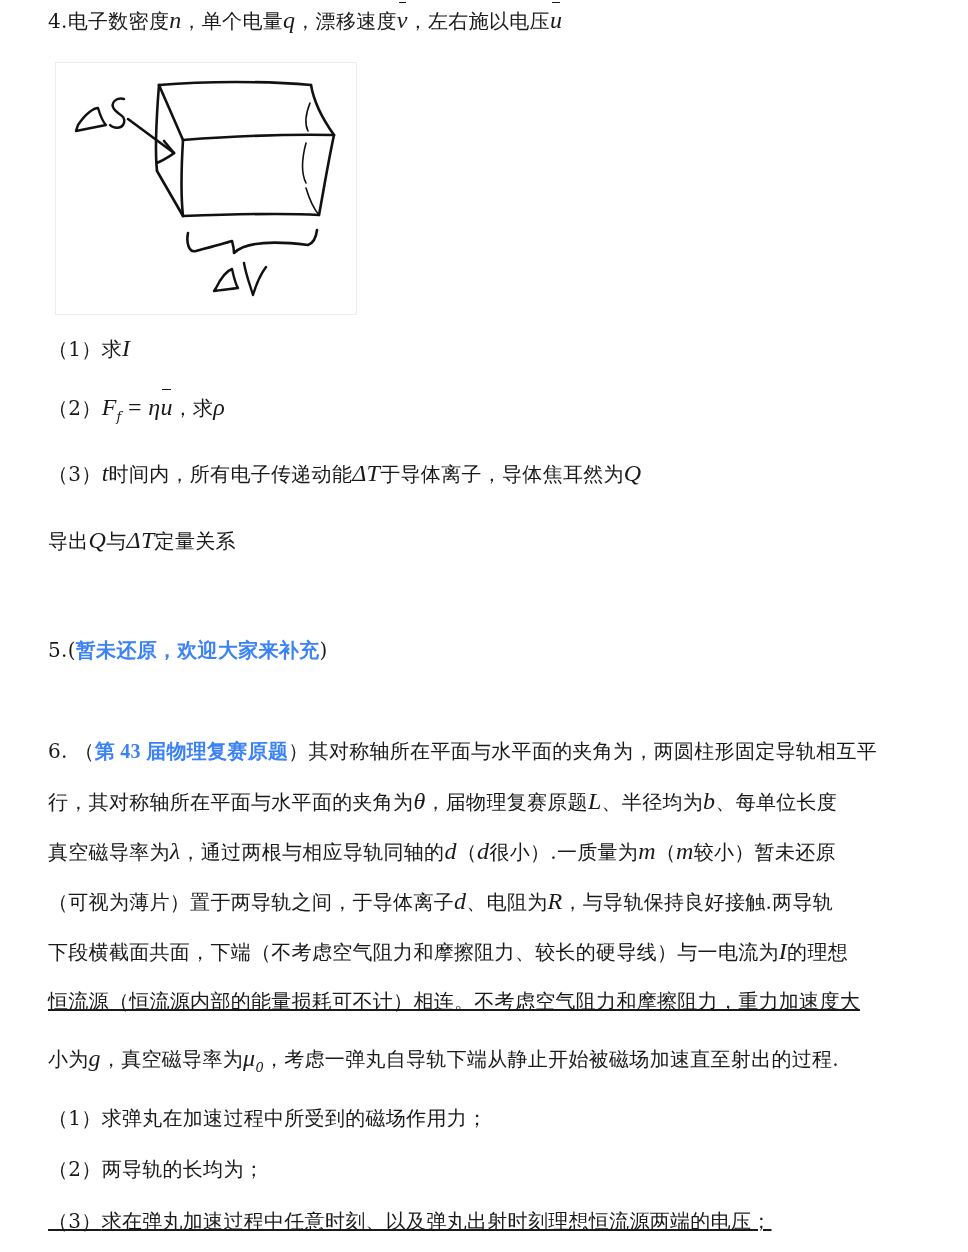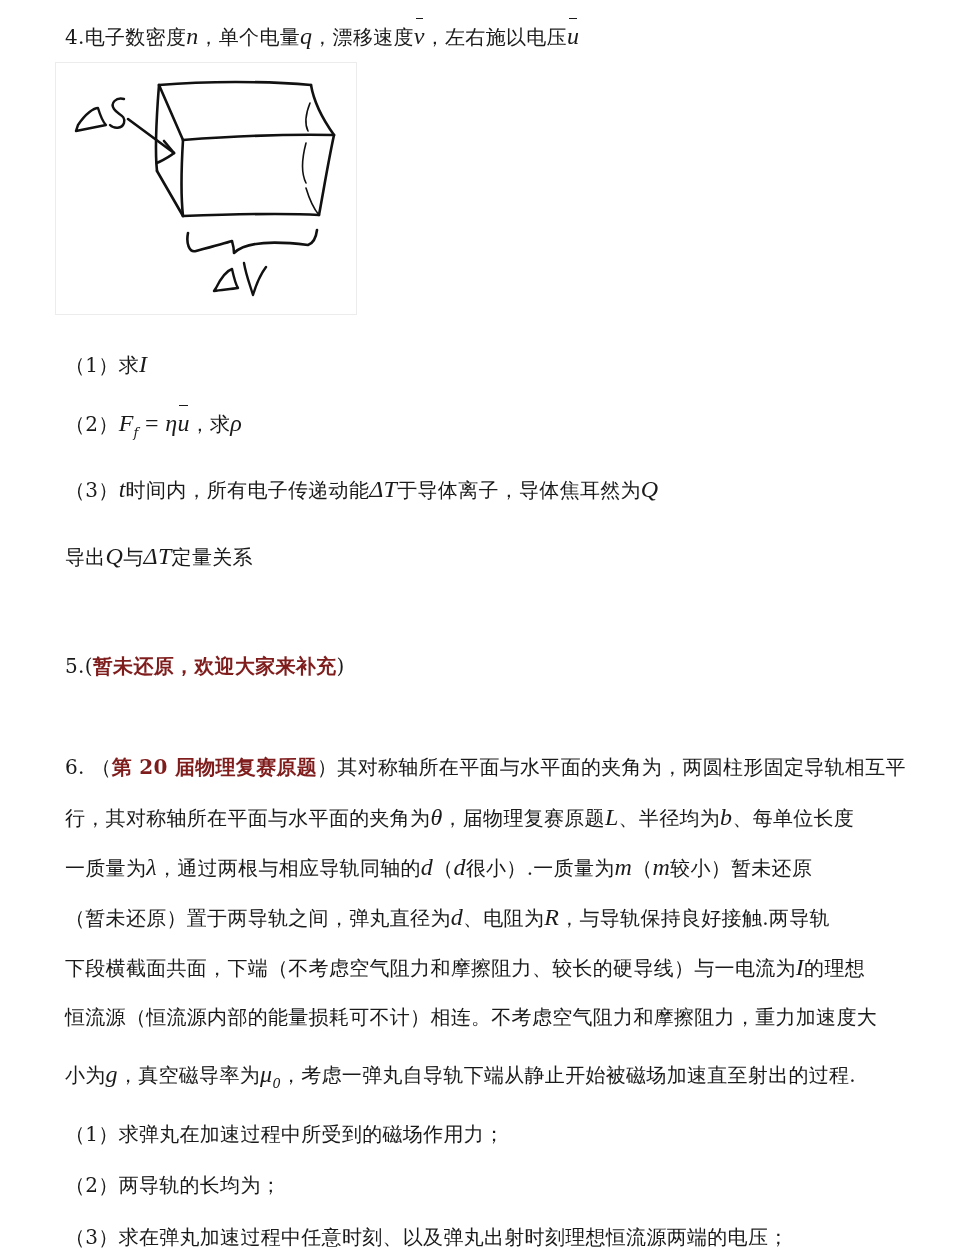--- a/index.html
+++ b/index.html
@@ -10,26 +10,25 @@
     body {
       width: 968px;
       height: 1252px;
       position: relative;
       overflow: hidden;
       font-family: "DejaVu Serif", "Liberation Serif", serif;
       color: #1a1a1a;
     }
     .line {
       position: absolute;
-      left: 65px;
+      left: 48px;
       white-space: nowrap;
       font-size: 20px;
       line-height: 28px;
       letter-spacing: 0.3px;
-      margin-top: 16px;
     }
     .math {
       font-family: "Liberation Serif", "DejaVu Serif", serif;
       font-style: italic;
       font-size: 24px;
     }
     .upright { font-style: normal; }
     .sub {
       font-size: 13px;
       vertical-align: -6px;
@@ -40,21 +39,21 @@
       position: relative;
     }
     .overbar::before {
       content: "";
       position: absolute;
       left: 2px;
       right: 2px;
       top: -4px;
       border-top: 1.5px solid #1a1a1a;
     }
-    .red { color: #7f1d1d; font-weight: bold; }
+    .red { color: #3b82f6; font-weight: bold; font-family: Liberation Serif, serif; }
     .diagram-box {
       position: absolute;
       left: 55px;
       top: 62px;
       width: 300px;
       height: 251px;
       border: 1px solid #ececec;
       background: #fff;
     }
     .diagram-box svg { display: block; }
@@ -116,50 +115,50 @@
 
 <div class="line" style="top:526px;">
   <span>导出</span><span class="math">Q</span><span>与</span><span class="math">ΔT</span><span>定量关系</span>
 </div>
 
 <div class="line" style="top:636px;">
   <span>5.(</span><span class="red">暂未还原，欢迎大家来补充</span><span>)</span>
 </div>
 
 <div class="line" style="top:737px;">
-  <span>6.</span>&nbsp;<span>（</span><span class="red">第 20 届物理复赛原题</span><span>）</span><span>其对称轴所在平面与水平面的夹角为，两圆柱形固定导轨相互平</span>
+  <span>6.</span>&nbsp;<span>（</span><span class="red">第 43 届物理复赛原题</span><span>）</span><span>其对称轴所在平面与水平面的夹角为，两圆柱形固定导轨相互平</span>
 </div>
 
 <div class="line" style="top:787px;">
   <span>行，其对称轴所在平面与水平面的夹角为</span><span class="math">θ</span><span>，届物理复赛原题</span><span class="math">L</span><span>、半径均为</span><span class="math">b</span><span>、每单位长度</span>
 </div>
 
 <div class="line" style="top:837px;">
-  <span>一质量为</span><span class="math">λ</span><span>，通过两根与相应导轨同轴的</span><span class="math">d</span><span>（</span><span class="math">d</span><span>很小）.一质量为</span><span class="math">m</span><span>（</span><span class="math">m</span><span>较小）暂未还原</span>
+  <span>真空磁导率为</span><span class="math">λ</span><span>，通过两根与相应导轨同轴的</span><span class="math">d</span><span>（</span><span class="math">d</span><span>很小）.一质量为</span><span class="math">m</span><span>（</span><span class="math">m</span><span>较小）暂未还原</span>
 </div>
 
 <div class="line" style="top:887px;">
-  <span>（暂未还原）置于两导轨之间，弹丸直径为</span><span class="math">d</span><span>、电阻为</span><span class="math">R</span><span>，与导轨保持良好接触.两导轨</span>
+  <span>（可视为薄片）置于两导轨之间，于导体离子</span><span class="math">d</span><span>、电阻为</span><span class="math">R</span><span>，与导轨保持良好接触.两导轨</span>
 </div>
 
 <div class="line" style="top:937px;">
   <span>下段横截面共面，下端（不考虑空气阻力和摩擦阻力、较长的硬导线）与一电流为</span><span class="math">I</span><span>的理想</span>
 </div>
 
-<div class="line" style="top:987px;">
+<div class="line" style="top:987px;text-decoration:underline;">
   <span>恒流源（恒流源内部的能量损耗可不计）相连。不考虑空气阻力和摩擦阻力，重力加速度大</span>
 </div>
 
 <div class="line" style="top:1044px;">
   <span>小为</span><span class="math">g</span><span>，真空磁导率为</span><span class="math">μ</span><span class="sub upright">0</span><span>，考虑一弹丸自导轨下端从静止开始被磁场加速直至射出的过程.</span>
 </div>
 
 <div class="line" style="top:1104px;">
   <span>（1）</span><span>求弹丸在加速过程中所受到的磁场作用力；</span>
 </div>
 
 <div class="line" style="top:1155px;">
   <span>（2）</span><span>两导轨的长均为；</span>
 </div>
 
-<div class="line" style="top:1207px;">
+<div class="line" style="top:1207px;text-decoration:underline;">
   <span>（3）</span><span>求在弹丸加速过程中任意时刻、以及弹丸出射时刻理想恒流源两端的电压；</span>
 </div>
 
 </body></html>

